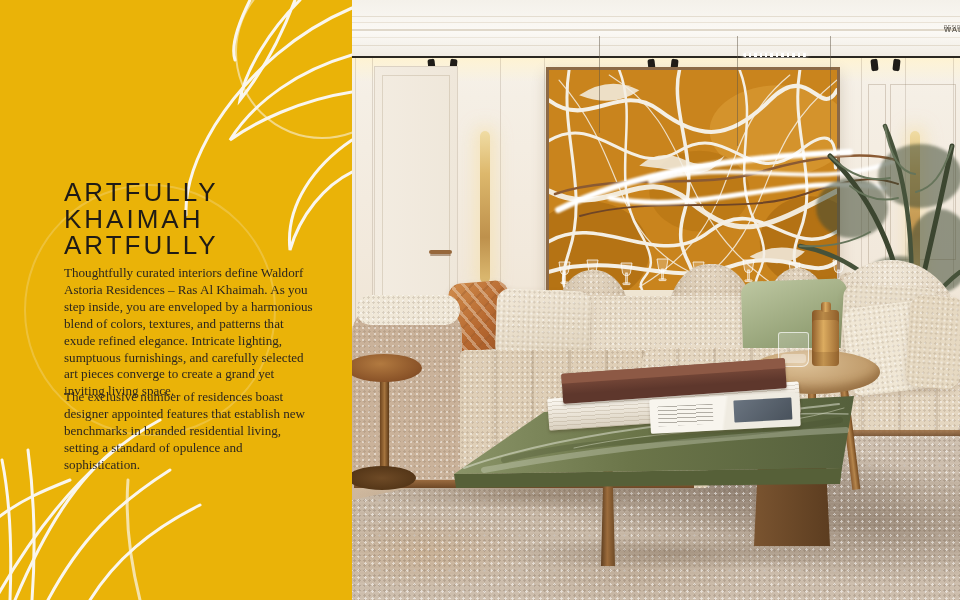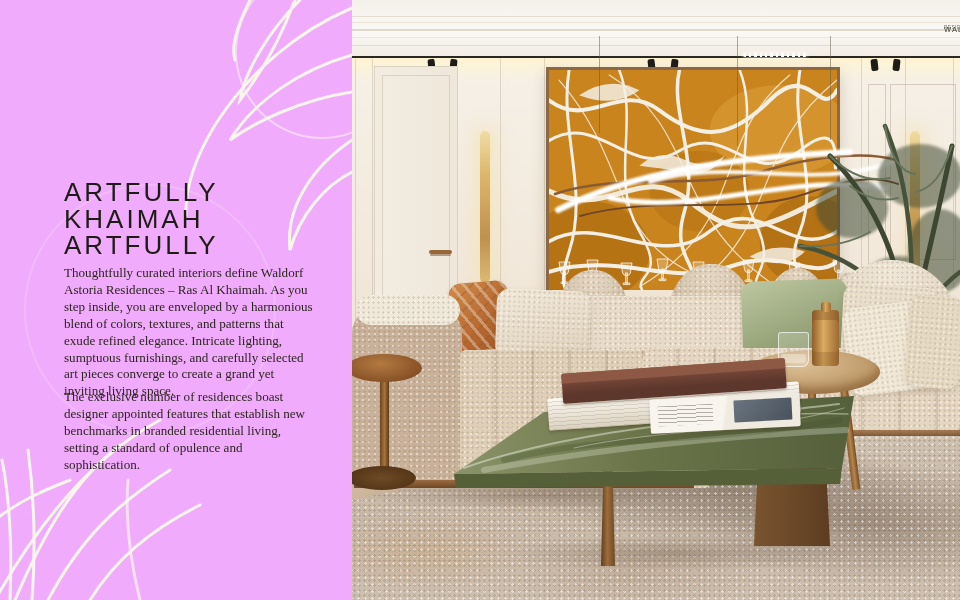--- a/index.html
+++ b/index.html
@@ -1,18 +1,18 @@
 <!DOCTYPE html>
 <html><head>
 <meta charset="utf-8">
 <style>
   html,body{margin:0;padding:0;background:#DDD8CE;}
   .page{position:relative;width:960px;height:600px;overflow:hidden;background:#F2EDE4;font-family:"Liberation Sans",sans-serif;}
   
-  .left-panel{position:absolute;left:0;top:0;width:352px;height:600px;background:#f0abfc;overflow:hidden;}
+  .left-panel{position:absolute;left:0;top:0;width:352px;height:600px;background:#eab308;overflow:hidden;}
   .swirls{position:absolute;inset:0;}
   .title{position:absolute;left:64px;top:162px;font-size:26px;letter-spacing:3px;line-height:1.02;color:#1F1B16;font-weight:400;}
   .title span{display:block;}
   .para{position:absolute;left:64px;width:252px;font-family:"Liberation Serif",serif;font-size:13.1px;line-height:1.29;color:#2C261F;}
   .p1{top:252px;} .p2{top:376px;}
   
   .photo{position:absolute;left:352px;top:0;width:608px;height:600px;overflow:hidden;
     background:linear-gradient(180deg,#F9F6F1 0%,#F5EFE5 16%,#F2E9DC 42%,#EEE3D2 62%,#EADFCC 75%);}
   .photo *{position:absolute;}
   

